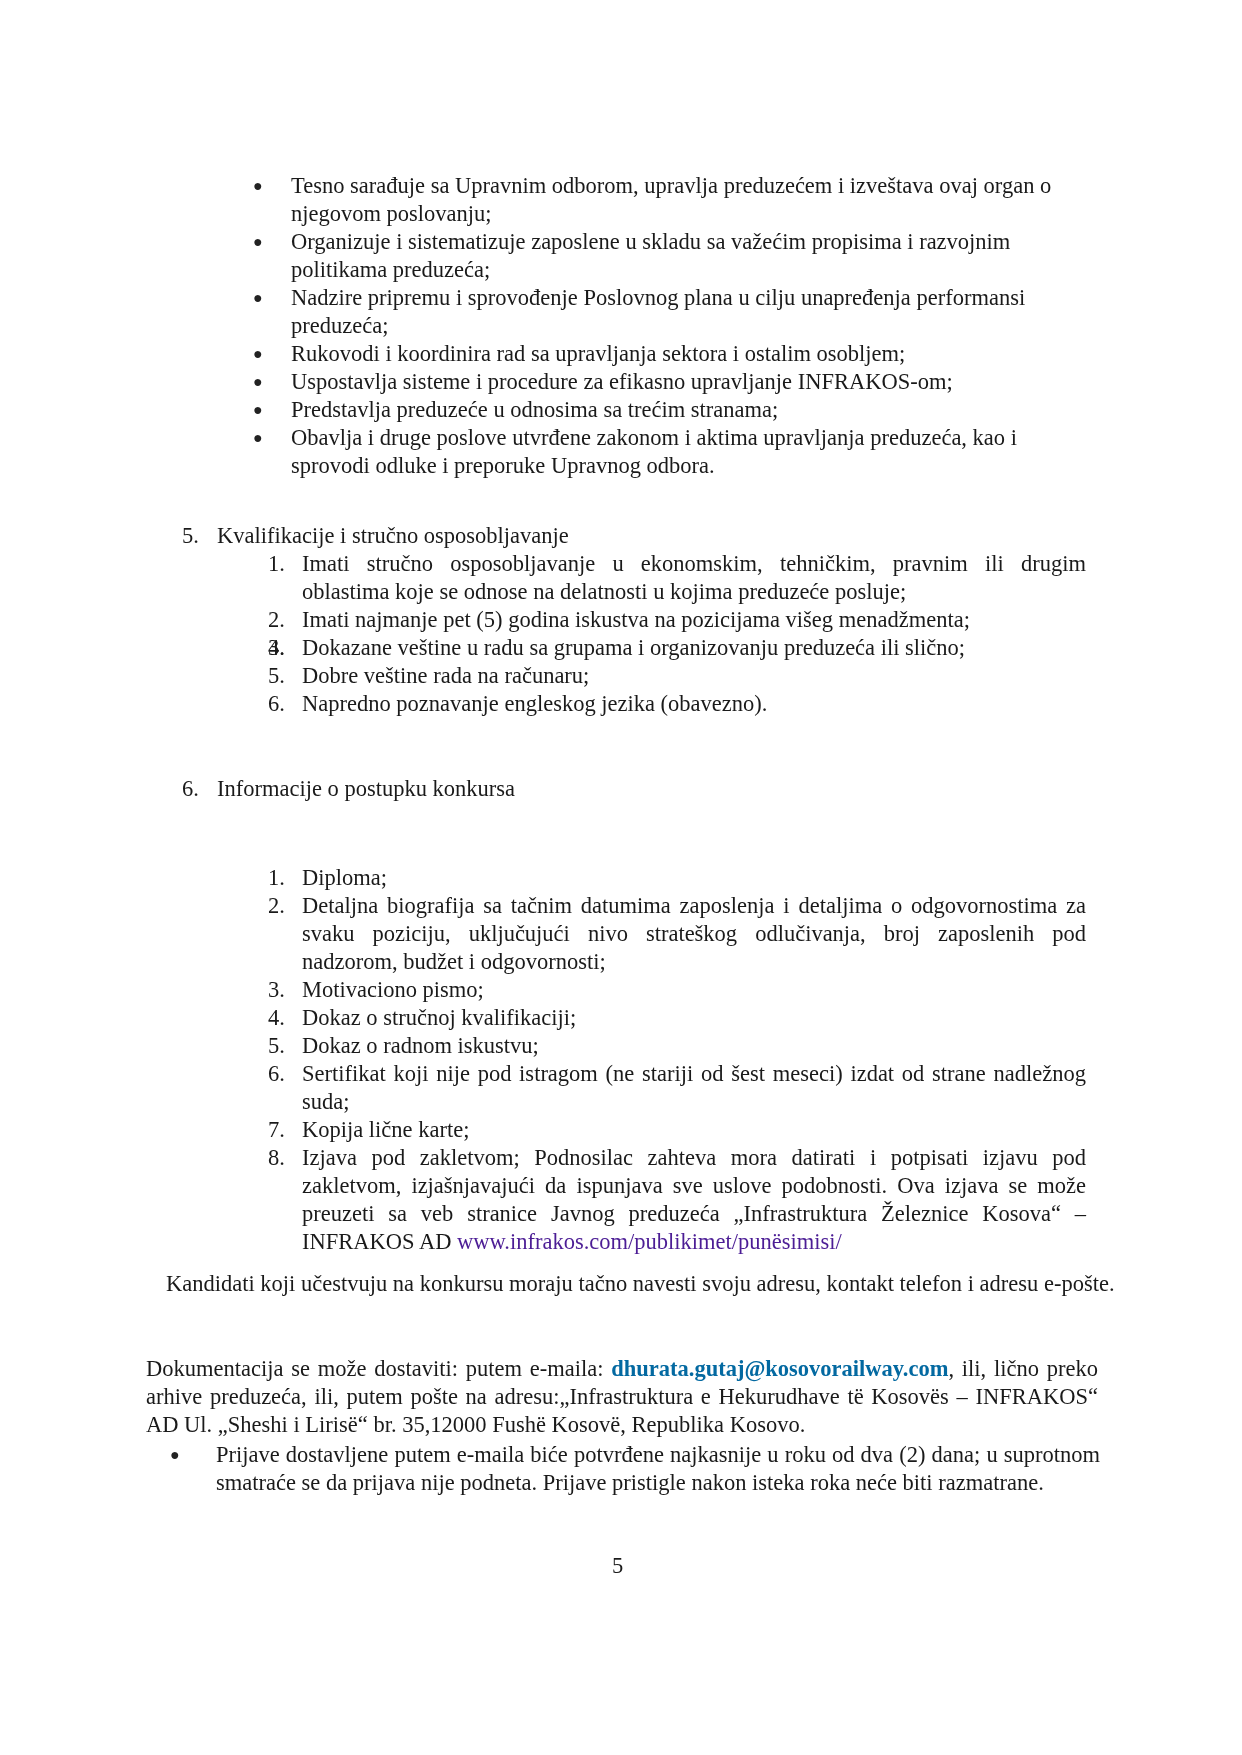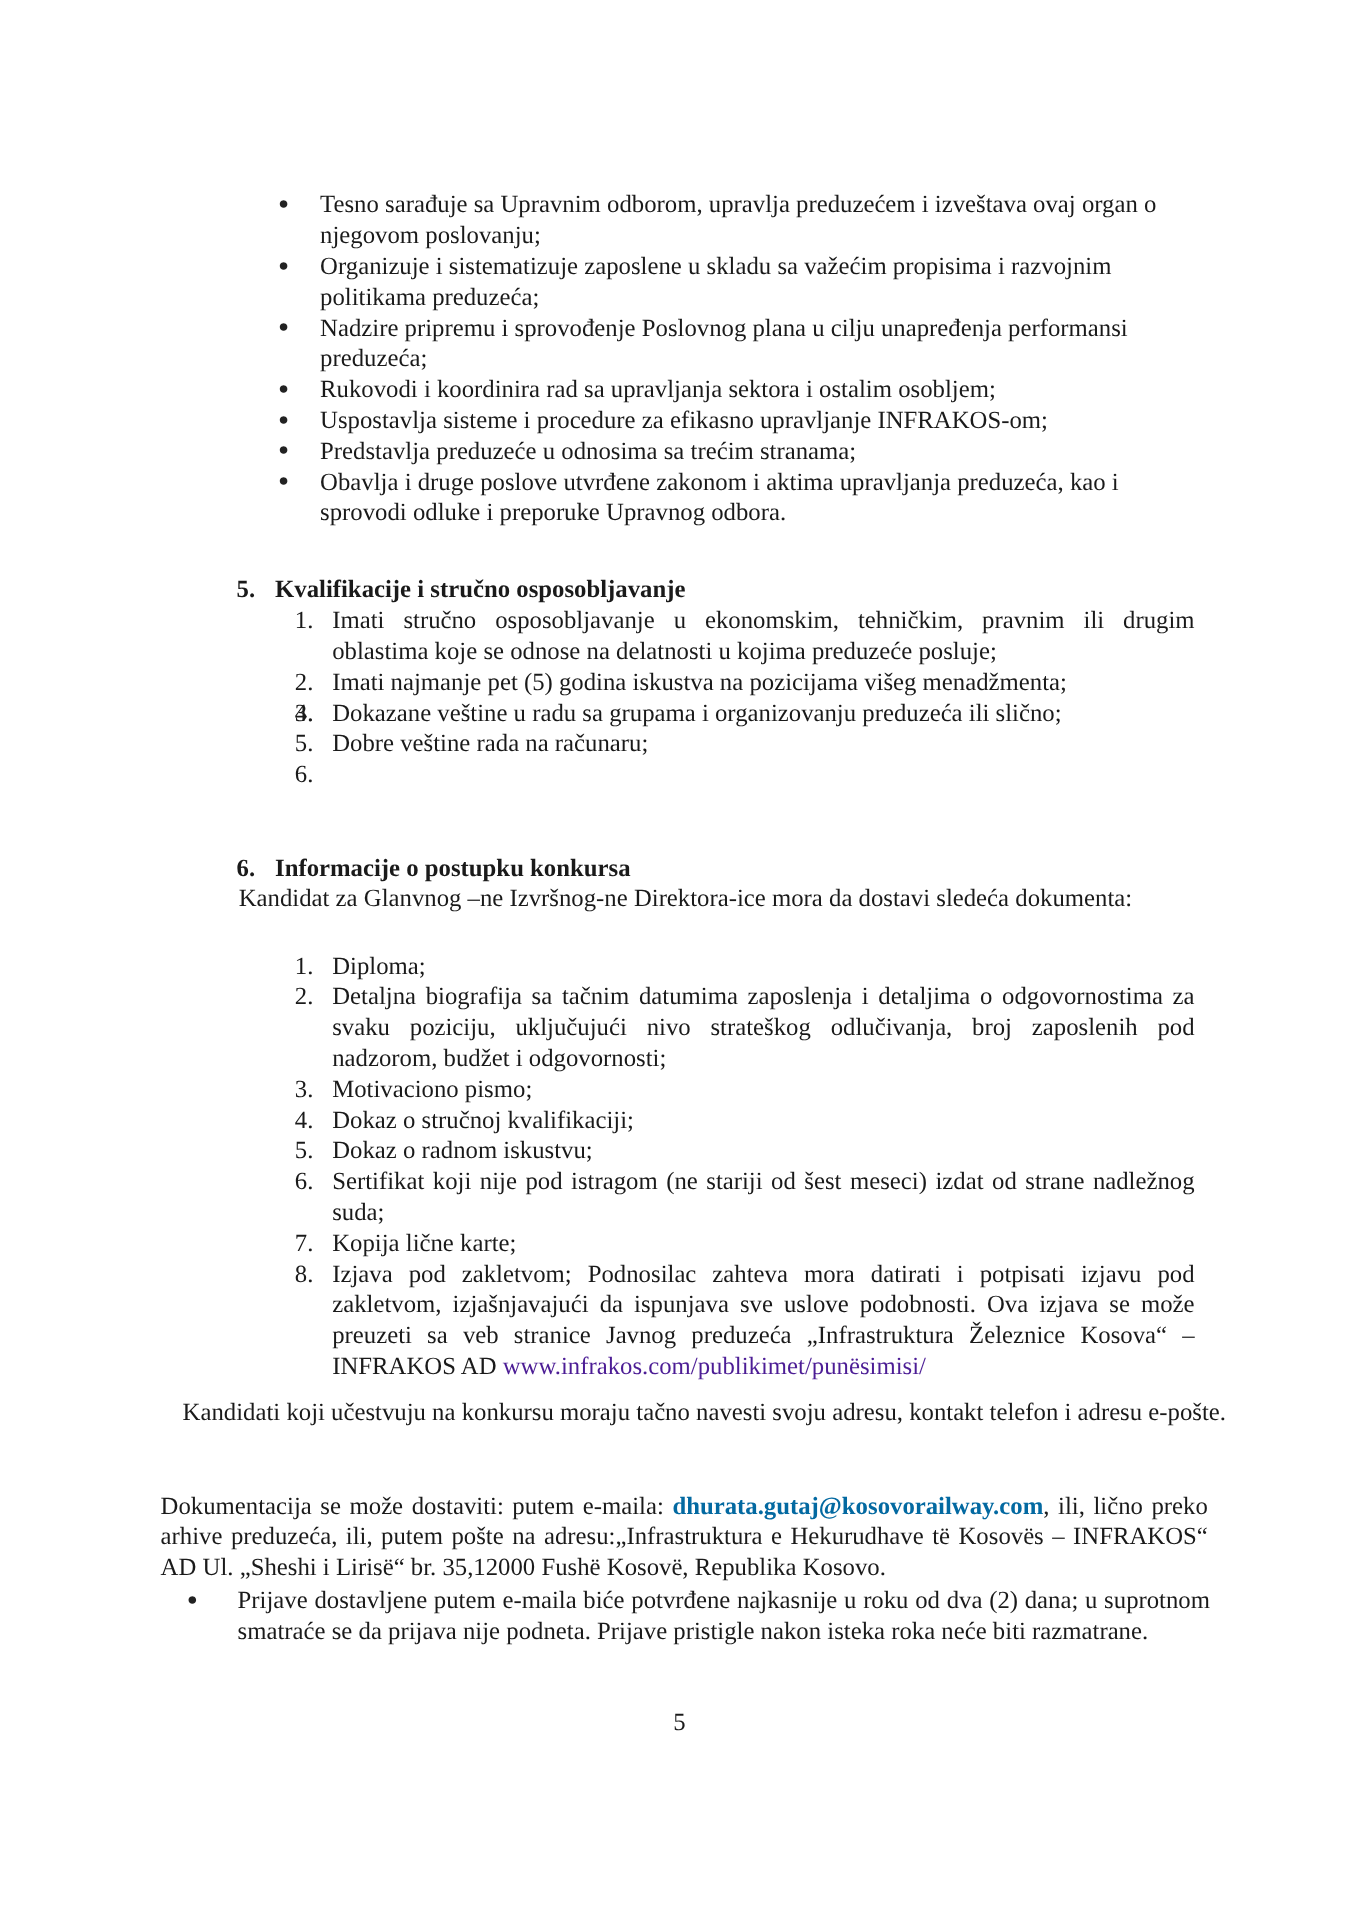--- a/index.html
+++ b/index.html
@@ -7,21 +7,21 @@
     width: 1242px; height: 1755px; position: relative; overflow: hidden;
     font-family: "Liberation Serif", "DejaVu Serif", serif;
     color: #1a1a1a;
     font-size: 22.5px;
     line-height: 28px;
   }
   .page { position: absolute; left: 0; top: 0; width: 1242px; height: 1755px; }
   .bullets { position: absolute; left: 253px; top: 172px; width: 830px; margin: 0; padding: 0; list-style: none; }
   .bullets li { position: relative; padding-left: 38px; margin: 0; }
   .bullets li .dot { position: absolute; left: 0; top: 0; width: 20px; font-size: 16px; color: #222; }
-  .sec { position: absolute; font-weight: bold; margin-left: 33px; }
+  .sec { position: absolute; font-weight: normal; }
   .sec .num { display: inline-block; width: 35px; }
   .olist { position: absolute; margin: 0; padding: 0; list-style: none; }
   .olist li { position: relative; padding-left: 34px; margin: 0; }
   .olist li .n { position: absolute; left: 0; top: 0; }
   .intro { position: absolute; left: 217px; top: 802px; width: 860px; line-height: 30px; }
   .para { position: absolute; left: 146px; width: 952px; text-align: justify; }
   .just { text-align: justify; }
   a.link { color: #4c1d95; }
   .bold { font-weight: bold; }
   .pagenum { position: absolute; left: 612px; top: 1552px; }
@@ -44,28 +44,27 @@
   <div class="sec" style="left:182px; top:522px;">
     <span class="num">5.</span><span>Kvalifikacije i stručno osposobljavanje</span>
   </div>
 
   <ol class="olist just" style="left:268px; top:550px; width:818px;">
     <li><span class="n">1.</span><span>Imati stručno osposobljavanje u ekonomskim, tehničkim, pravnim ili drugim oblastima koje se odnose na delatnosti u kojima preduzeće posluje;</span></li>
     <li><span class="n">2.</span><span>Imati najmanje pet (5) godina iskustva na pozicijama višeg menadžmenta;</span></li>
     <li><span class="n">3.</span></li>
     <li><span class="n">4.</span><span>Dokazane veštine u radu sa grupama i organizovanju preduzeća ili slično;</span></li>
     <li><span class="n">5.</span><span>Dobre veštine rada na računaru;</span></li>
-    <li><span class="n">6.</span></li>
+    <li><span class="n">6.</span><span>Napredno poznavanje engleskog jezika (obavezno).</span></li>
   </ol>
 
   <div class="sec" style="left:182px; top:775px;">
     <span class="num">6.</span><span>Informacije o postupku konkursa</span>
   </div>
 
-  <div class="intro">Kandidat za Glanvnog –ne Izvršnog-ne  Direktora-ice mora da dostavi sledeća dokumenta:</div>
 
   <ol class="olist just" style="left:268px; top:864px; width:818px;">
     <li><span class="n">1.</span><span>Diploma;</span></li>
     <li><span class="n">2.</span><span>Detaljna biografija sa tačnim datumima zaposlenja i detaljima o odgovornostima za svaku poziciju, uključujući nivo strateškog odlučivanja, broj zaposlenih pod nadzorom, budžet i odgovornosti;</span></li>
     <li><span class="n">3.</span><span>Motivaciono pismo;</span></li>
     <li><span class="n">4.</span><span>Dokaz o stručnoj kvalifikaciji;</span></li>
     <li><span class="n">5.</span><span>Dokaz o radnom iskustvu;</span></li>
     <li><span class="n">6.</span><span>Sertifikat koji nije pod istragom (ne stariji od šest meseci) izdat od strane nadležnog suda;</span></li>
     <li><span class="n">7.</span><span>Kopija lične karte;</span></li>
     <li><span class="n">8.</span><span>Izjava pod zakletvom; Podnosilac zahteva mora datirati i potpisati izjavu pod zakletvom, izjašnjavajući da ispunjava sve uslove podobnosti. Ova izjava se može preuzeti sa veb stranice Javnog preduzeća „Infrastruktura Železnice Kosova“ – INFRAKOS AD </span><a class="link">www.infrakos.com/publikimet/punësimisi/</a></li>

